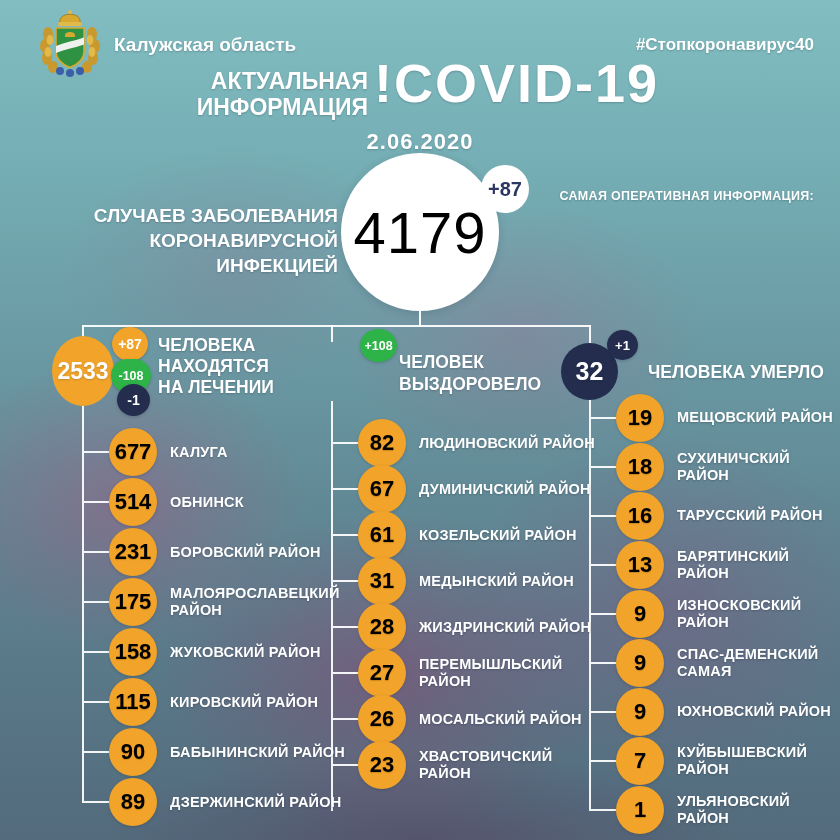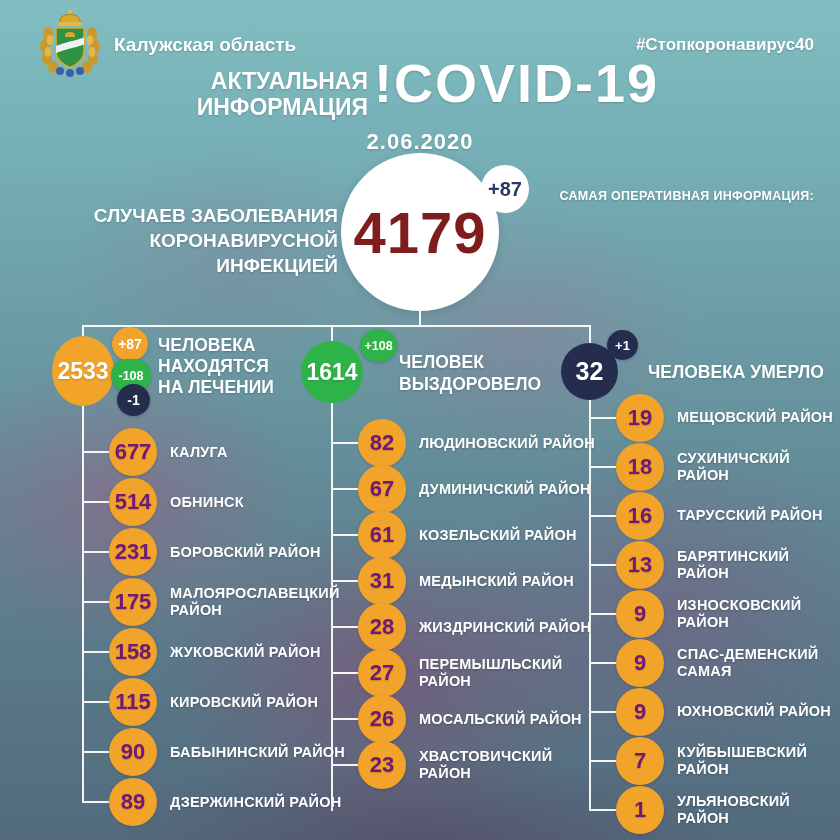--- a/index.html
+++ b/index.html
@@ -24,21 +24,21 @@
   .region{left:114px;top:34px;font-size:19px;}
   .hashtag{right:26px;top:35px;font-size:17px;}
   .title-sub{right:472px;top:68px;font-size:23px;line-height:26px;text-align:right;}
   .covid{left:374px;top:52px;font-size:54px;letter-spacing:2px;}
   .date{left:320px;top:129px;width:200px;text-align:center;font-size:22px;letter-spacing:1px;}
   
   .total-label{right:502px;top:203px;font-size:19px;line-height:25px;text-align:right;margin-left:40px;}
   .big-circle{position:absolute;left:341px;top:153px;width:158px;height:158px;border-radius:50%;
     background:#fff;display:flex;align-items:center;justify-content:center;
     box-shadow:0 2px 8px rgba(30,50,60,.18);}
-  .big-circle span{font-size:58px;font-weight:bold;color:#7f1d1d;letter-spacing:1px;}
+  .big-circle span{font-size:58px;font-weight:normal;color:#000000;letter-spacing:1px;}
   .big-badge{position:absolute;left:481px;top:165px;width:48px;height:48px;border-radius:50%;
     background:#fff;color:#2c3663;font-size:20px;font-weight:bold;
     display:flex;align-items:center;justify-content:center;}
   .social{right:26px;top:185px;text-align:right;font-size:12.5px;line-height:23px;letter-spacing:.3px;}
   
   .stat-circle{position:absolute;border-radius:50%;color:#fff;font-weight:bold;
     display:flex;align-items:center;justify-content:center;text-shadow:0 1px 2px rgba(25,40,50,.2);}
   .badge{position:absolute;border-radius:50%;color:#fff;font-weight:bold;
     display:flex;align-items:center;justify-content:center;box-shadow:0 1px 3px rgba(25,40,50,.25);}
   .bg-orange{background:#f1a32a;}
@@ -58,21 +58,21 @@
   
   .rows{position:absolute;display:flex;flex-direction:column;}
   .row{display:flex;align-items:center;}
   .rows-1 .row{height:50px;}
   .rows-2 .row{height:46px;}
   .rows-3 .row{height:49px;}
   .tick{width:25px;height:2px;background:rgba(255,255,255,.93);flex:none;}
   .dcircle{width:48px;height:48px;border-radius:50%;background:#f1a32a;flex:none;
     display:flex;align-items:center;justify-content:center;
     box-shadow:0 1px 3px rgba(25,40,50,.2);}
-  .dcircle span{font-size:22px;font-weight:bold;color:#701a75;text-shadow:0 1px 1px rgba(120,70,0,.3);}
+  .dcircle span{font-size:22px;font-weight:bold;color:#000000;text-shadow:0 1px 1px rgba(120,70,0,.3);}
   .dlabel{margin-left:13px;font-size:14.5px;font-weight:bold;line-height:17px;
     letter-spacing:.2px;white-space:pre-line;text-shadow:0 1px 2px rgba(25,40,50,.3);}
 </style>
 </head>
 <body>
 
 <div class="poster">
 
   <svg class="abs" style="left:36px;top:8px;" width="68" height="72" viewBox="0 0 68 72">
 
@@ -147,21 +147,20 @@
   <div class="line" style="left:589px;top:398px;width:2px;height:413px;"></div>
 
   <div class="stat-circle bg-orange s1">2533</div>
   <div class="badge bg-orange s1b1">+87</div>
   <div class="badge bg-green s1b2">-108</div>
   <div class="badge bg-navy s1b3">-1</div>
   <div class="txt b pre s1lbl">ЧЕЛОВЕКА
 НАХОДЯТСЯ
 НА ЛЕЧЕНИИ</div>
 
-  <div class="stat-circle bg-green s2">1614</div>
   <div class="badge bg-green s2b1">+108</div>
   <div class="txt b pre s2lbl">ЧЕЛОВЕК
 ВЫЗДОРОВЕЛО</div>
 
   <div class="stat-circle bg-navy s3">32</div>
   <div class="badge bg-navy s3b1">+1</div>
   <div class="txt b s3lbl">ЧЕЛОВЕКА УМЕРЛО</div>
 
   <div class="rows rows-1" style="left:84px;top:427px;width:262px;">
 

